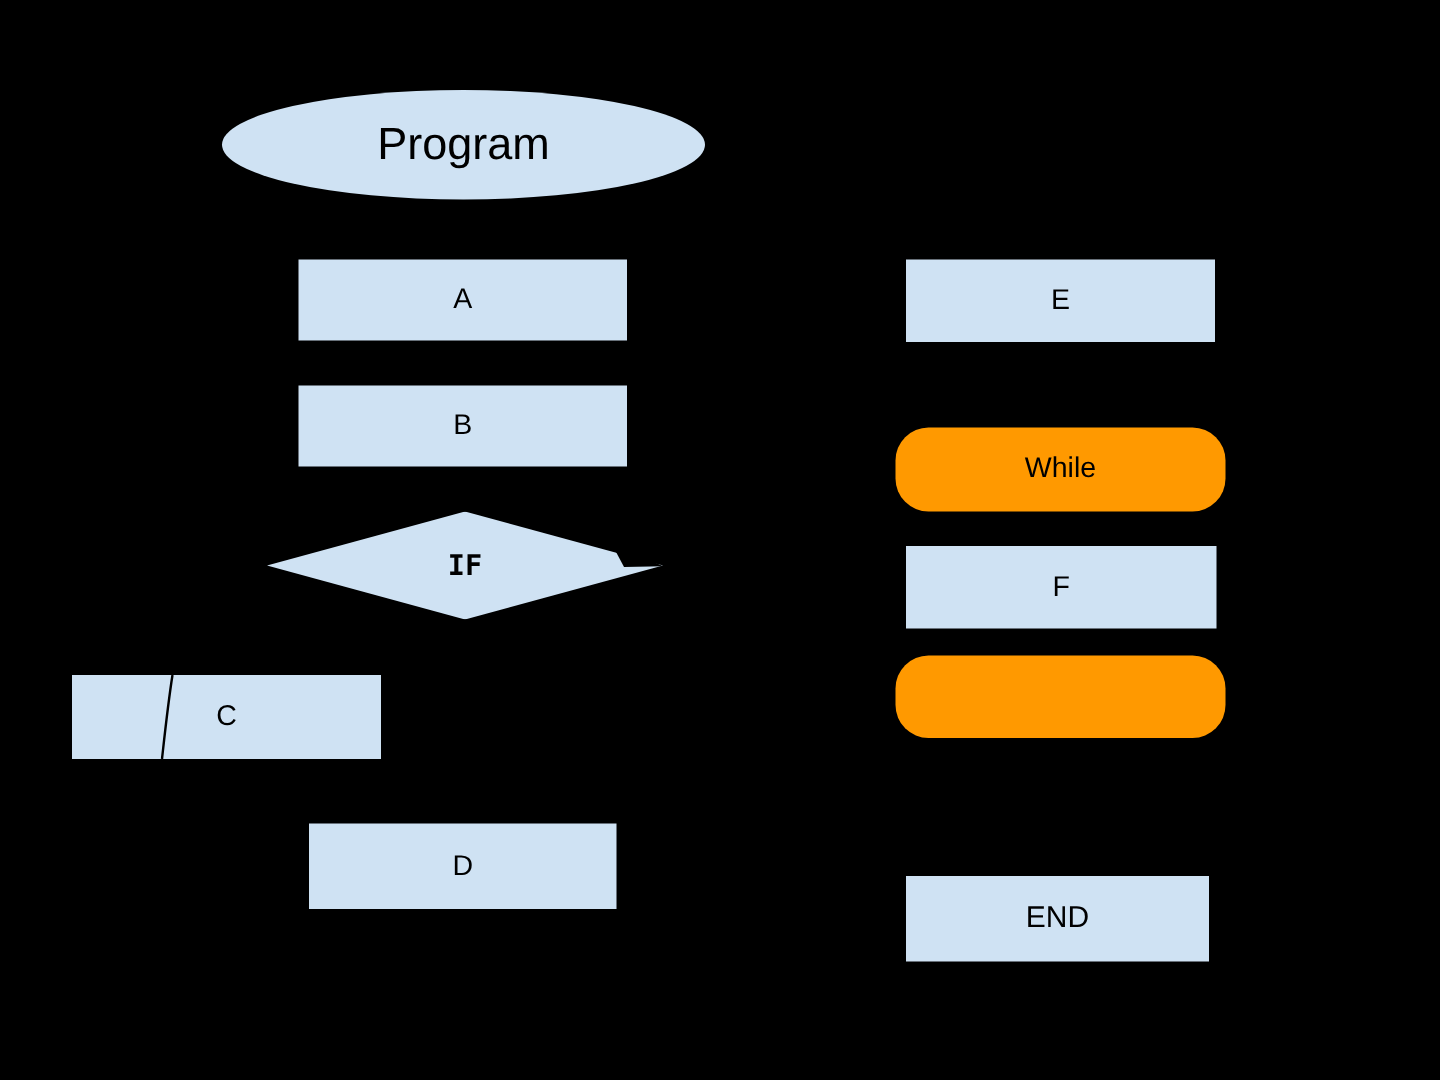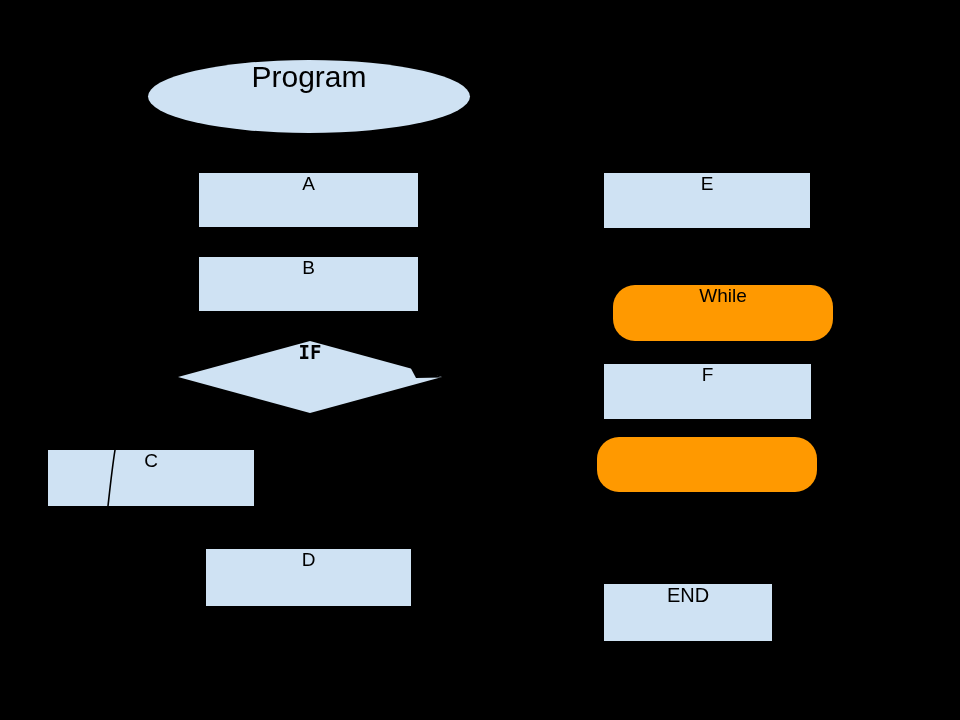--- a/index.html
+++ b/index.html
@@ -12,20 +12,21 @@
     width: 960px;
     height: 720px;
     background: var(--bg, #000);
     font-family: "Liberation Sans", sans-serif;
     color: var(--text, #000);
     overflow: hidden;
   }
   .node {
     position: absolute;
     display: flex;
+    align-items: center;
     justify-content: center;
     box-sizing: border-box;
     font-size: 19px;
     color: var(--text, #000);
   }
   .blue   { background: var(--node-fill-blue, #cfe2f3); }
   .orange { background: var(--node-fill-orange, #ff9900); }
 
   .ellipse {
     left: 148px; top: 60px; width: 322px; height: 73px;
@@ -36,24 +37,24 @@
   .node-b   { left: 199px; top: 257px; width: 219px; height: 54px; }
   .node-if  {
     left: 178px; top: 341px; width: 264px; height: 72px;
     clip-path: polygon(50% 0, 100% 50%, 50% 100%, 0 50%);
     font-family: "DejaVu Sans Mono", monospace;
     font-weight: bold;
   }
   .node-c   { left: 48px;  top: 450px; width: 206px; height: 56px; }
   .node-d   { left: 206px; top: 549px; width: 205px; height: 57px; }
   .node-e   { left: 604px; top: 173px; width: 206px; height: 55px; }
-  .node-while    { left: 597px; top: 285px; width: 220px; height: 56px; border-radius: 22px; margin-left: 16px; }
+  .node-while    { left: 597px; top: 285px; width: 220px; height: 56px; border-radius: 22px; }
   .node-f        { left: 604px; top: 364px; width: 207px; height: 55px; }
   .node-loop-end { left: 597px; top: 437px; width: 220px; height: 55px; border-radius: 22px; }
-  .node-end { left: 604px; top: 584px; width: 168px; height: 57px; font-size: 20px; }
+  .node-end { left: 604px; top: 584px; width: 202px; height: 57px; font-size: 20px; }
 
   .overlay {
     position: absolute;
     left: 0; top: 0;
     width: 960px; height: 720px;
     pointer-events: none;
   }
 </style>
 </head>
 <body>

